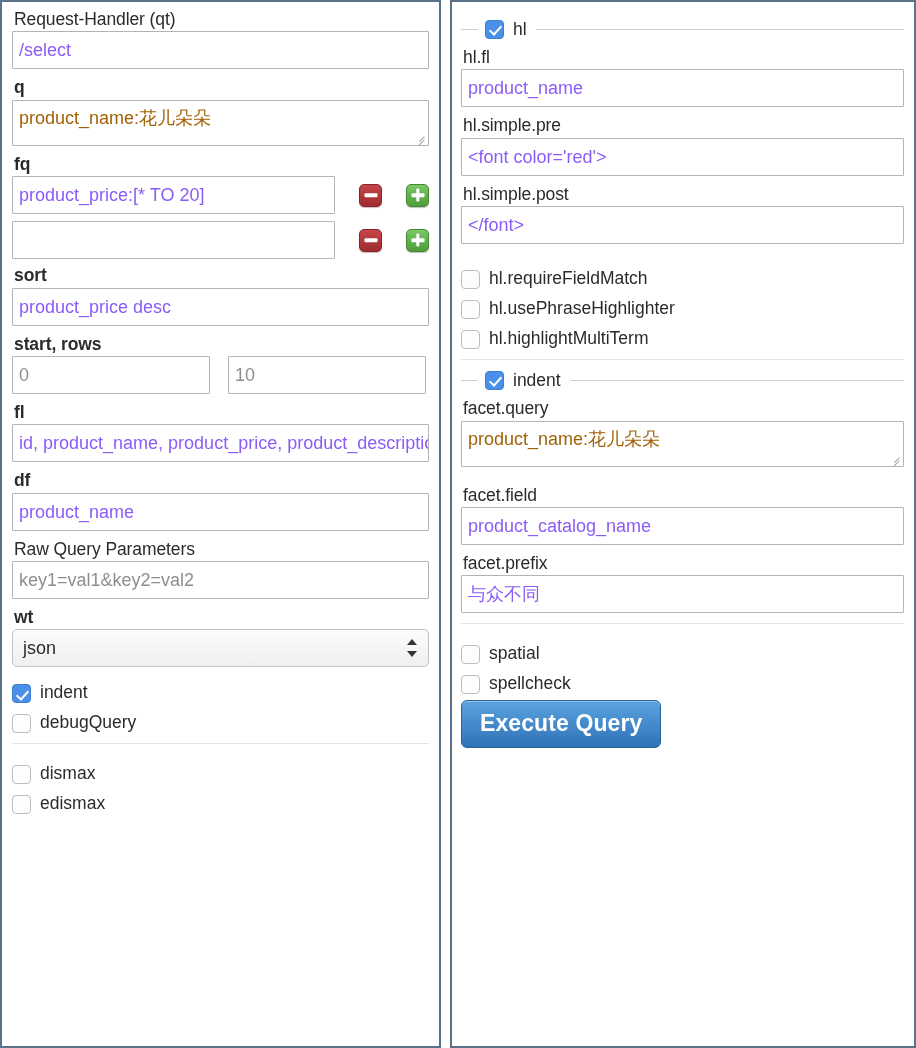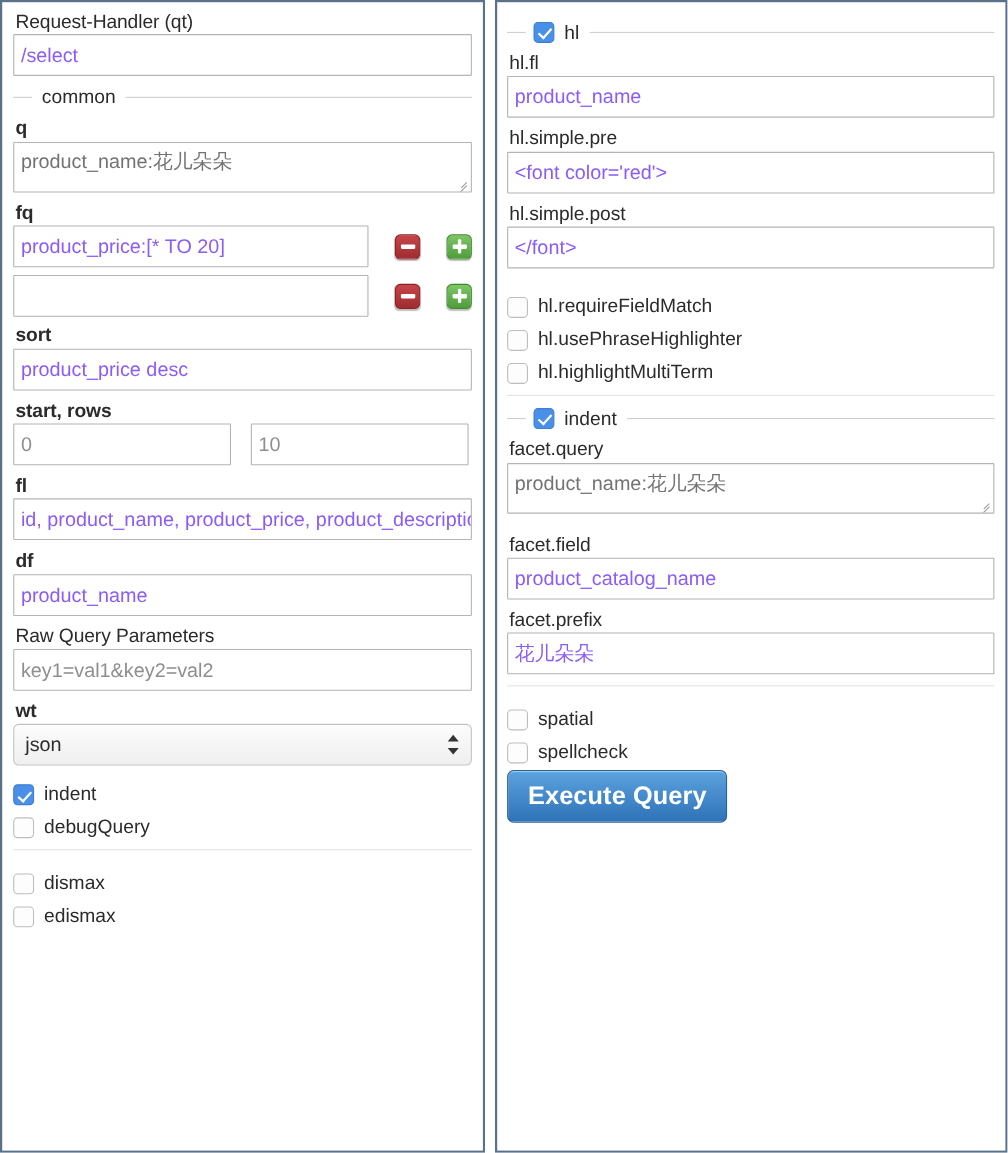--- a/index.html
+++ b/index.html
@@ -56,21 +56,21 @@
   }
   .tin.ph { color: #8e8e8e; }
 
   .tarea {
     display: block;
     width: 100%;
     height: 46px;
     border: 1px solid #b4b4b4;
     background: #ffffff;
     font-size: 18px;
-    color: #737373;
+    color: #a16207;
     padding: 5px 6px 0 6px;
     position: relative;
     overflow: hidden;
     white-space: nowrap;
     border-radius: 1px;
   }
   .grip {
     position: absolute;
     right: 2px; bottom: 2px;
     width: 13px; height: 13px;
@@ -251,25 +251,20 @@
 
 <div class="screen">
 
   <div class="panel panel-left">
 
     <div class="blk">
       <div class="lbl">Request-Handler (qt)</div>
       <div class="tin">/select</div>
     </div>
 
-    <div class="fs-legend">
-      <span class="dash"></span>
-      <span class="txt">common</span>
-      <span class="rule"></span>
-    </div>
 
     <div class="blk">
       <div class="lbl lbl-strong">q</div>
       <div class="tarea">
         <span>product_name:花儿朵朵</span>
         <span class="grip">
             <i></i>
             <i></i>
           </span>
       </div>
@@ -419,21 +414,21 @@
 
     <div class="spacer-10"></div>
 
     <div class="blk">
       <div class="lbl">facet.field</div>
       <div class="tin">product_catalog_name</div>
     </div>
 
     <div class="blk">
       <div class="lbl">facet.prefix</div>
-      <div class="tin">花儿朵朵</div>
+      <div class="tin">与众不同</div>
     </div>
 
     <div class="divider"></div>
 
     <div class="cbrow">
       <span class="cbx"></span>
       <span class="cbx-label">spatial</span>
     </div>
 
     <div class="cbrow">

